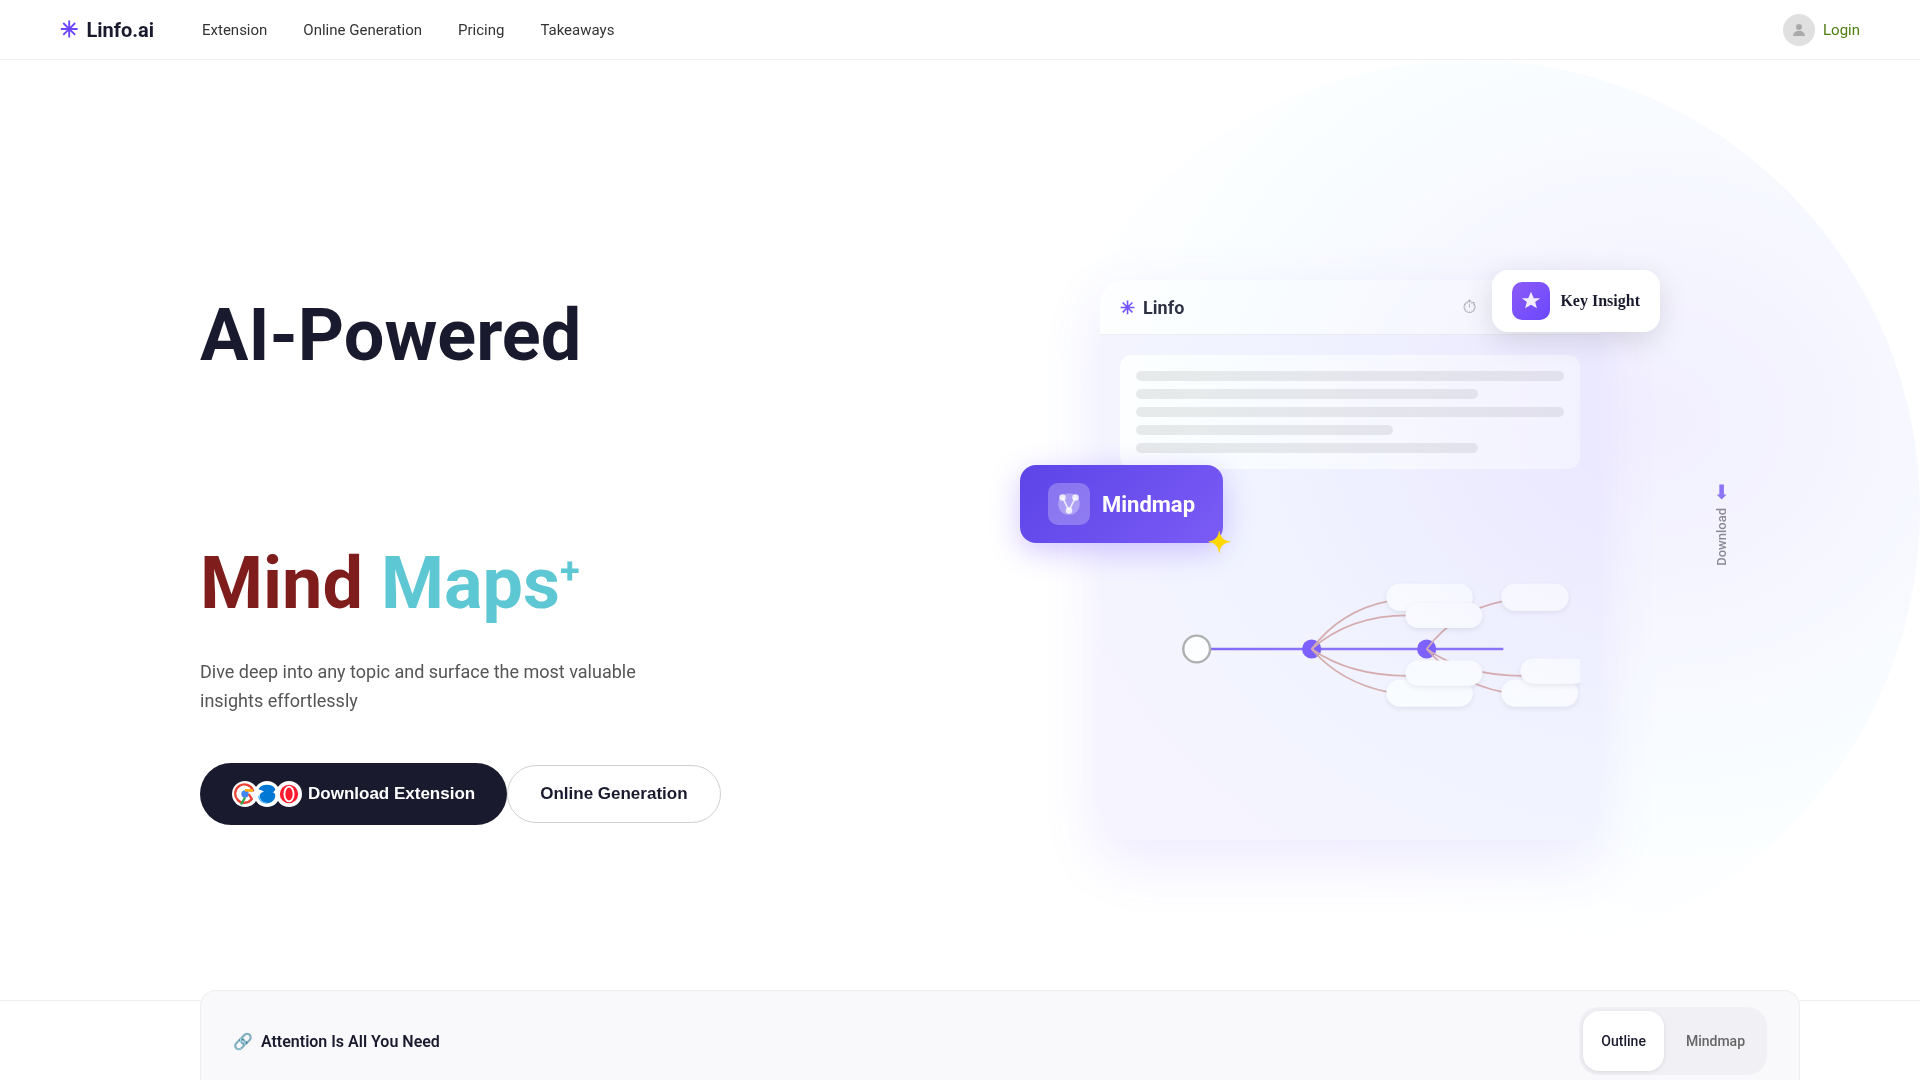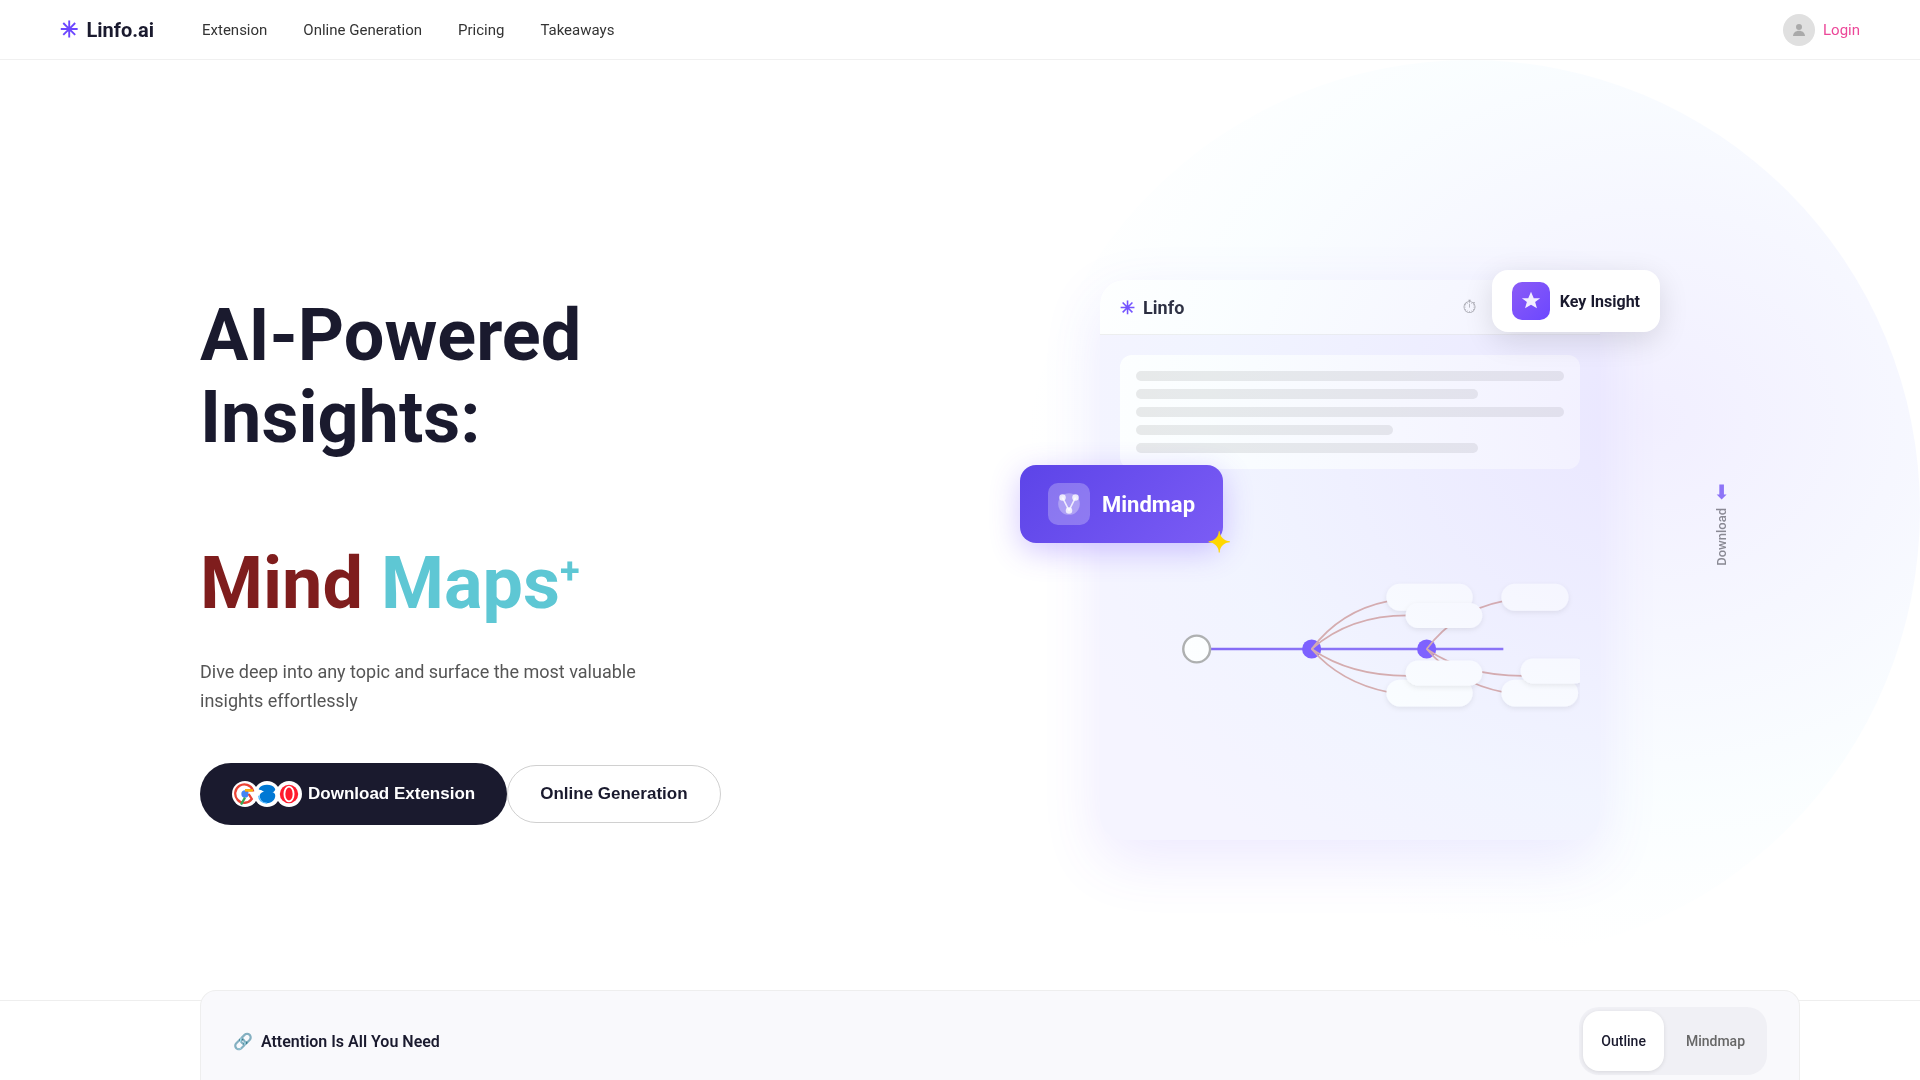--- a/index.html
+++ b/index.html
@@ -45,21 +45,21 @@
       color: #333;
       text-decoration: none;
       font-weight: 400;
       cursor: pointer;
     }
     .nav-login {
       display: flex;
       align-items: center;
       gap: 8px;
       font-size: 15px;
-      color: #ec4899;
+      color: #4d7c0f;
       cursor: pointer;
       margin-left: auto;
     }
     .avatar-circle {
       width: 32px;
       height: 32px;
       border-radius: 50%;
       background: #e0e0e0;
       display: flex;
       align-items: center;
@@ -239,20 +239,21 @@
       padding: 12px 20px;
       display: flex;
       align-items: center;
       gap: 10px;
       box-shadow: 0 8px 30px rgba(0,0,0,0.12);
       font-weight: 700;
       font-size: 16px;
       color: #1a1a2e;
       white-space: nowrap;
       z-index: 20;
+      font-family: Liberation Serif, serif;
     }
     .key-insight-icon {
       width: 38px;
       height: 38px;
       border-radius: 10px;
       background: linear-gradient(135deg, #8b5cf6, #6c47ff);
       display: flex;
       align-items: center;
       justify-content: center;
       font-size: 20px;
@@ -417,21 +418,21 @@
         </svg>
     </div>
     <span>Login</span>
   </div>
 </nav>
 
 <section class="hero">
   <div class="hero-left">
     <h1 class="hero-title">
       <span>AI-Powered</span><br>
-      <span>Insights:</span><br>
+      <br>
       <br>
       <span class="highlight-purple-light">Mind </span><span class="highlight-teal">Maps</span><span class="highlight-teal superscript">+</span><br>
     </h1>
     <p class="hero-subtitle">Dive deep into any topic and surface the most valuable insights effortlessly</p>
     <div class="hero-buttons">
       <button class="btn-download">
         <div class="browser-icons">
           <div class="browser-icon chrome-icon">
             <svg width="22" height="22" viewBox="0 0 24 24">
               <circle cx="12" cy="12" r="4" fill="#4285F4"></circle>

